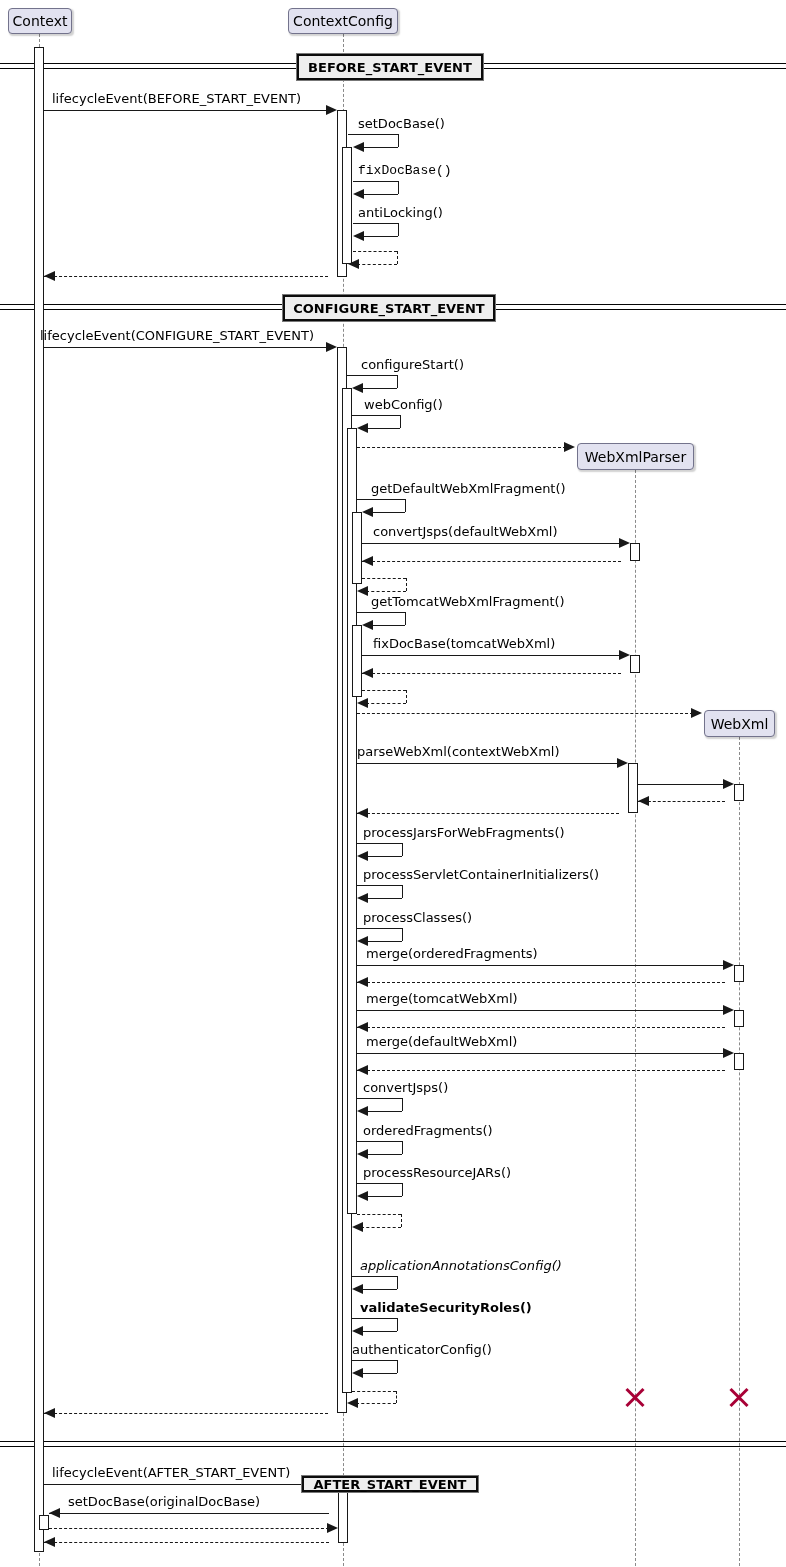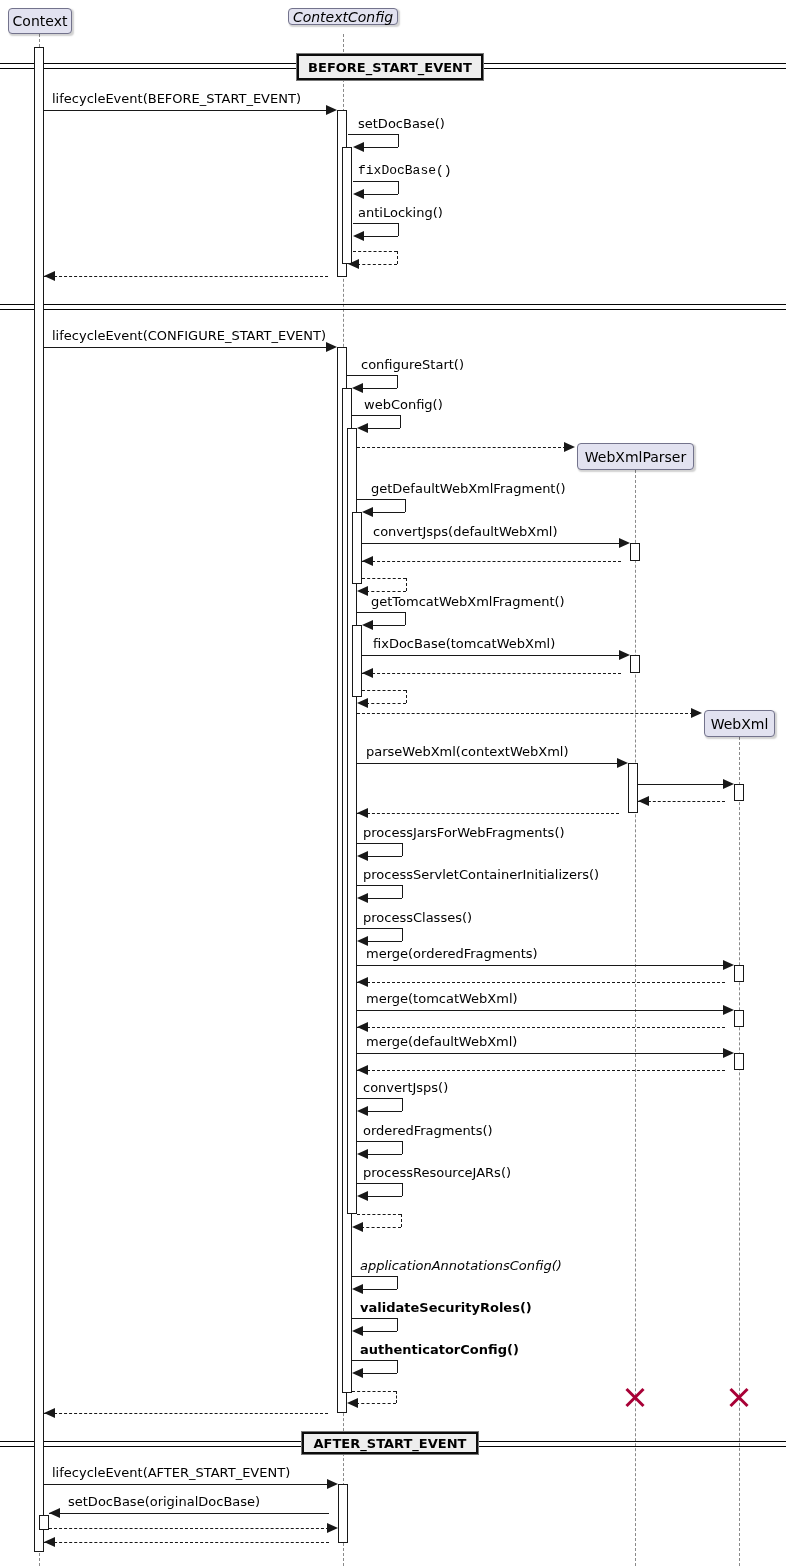--- a/index.html
+++ b/index.html
@@ -41,23 +41,24 @@
 <div id="diagram">
     <div class="lifeline" style="left: 39px; top: 34px; height: 1532px;"></div>
     <div class="lifeline" style="left: 343px; top: 34px; height: 1532px;"></div>
     <div class="lifeline" style="left: 635px; top: 470px; height: 1096px;"></div>
     <div class="lifeline" style="left: 739px; top: 737px; height: 829px;"></div>
     <div class="divline" style="top: 63px;"></div>
     <div class="divline" style="top: 68px;"></div>
     <div class="divbox" style="left: 297px; top: 54px; width: 186px; height: 26px;">BEFORE_START_EVENT</div>
     <div class="divline" style="top: 304px;"></div>
     <div class="divline" style="top: 309px;"></div>
+    <div class="divbox" style="left: 283px; top: 295px; width: 212px; height: 26px;">CONFIGURE_START_EVENT</div>
     <div class="divline" style="top: 1441px;"></div>
     <div class="divline" style="top: 1446px;"></div>
-    <div class="divbox" style="left: 302px; top: 1432px; width: 176px; height: 22px;">AFTER_START_EVENT</div>
+    <div class="divbox" style="left: 302px; top: 1476px; width: 176px; height: 16px;">AFTER_START_EVENT</div>
     <div class="act" style="left: 34px; top: 47px; height: 1505px;"></div>
     <div class="act" style="left: 39px; top: 1515px; height: 15px;"></div>
     <div class="act" style="left: 337px; top: 110px; height: 167px;"></div>
     <div class="act" style="left: 342px; top: 147px; height: 117px;"></div>
     <div class="act" style="left: 337px; top: 347px; height: 1066px;"></div>
     <div class="act" style="left: 342px; top: 388px; height: 1005px;"></div>
     <div class="act" style="left: 347px; top: 428px; height: 786px;"></div>
     <div class="act" style="left: 352px; top: 512px; height: 72px;"></div>
     <div class="act" style="left: 352px; top: 625px; height: 72px;"></div>
     <div class="act" style="left: 338px; top: 1484px; height: 59px;"></div>
@@ -69,40 +70,40 @@
     <div class="act" style="left: 734px; top: 1010px; height: 17px;"></div>
     <div class="act" style="left: 734px; top: 1053px; height: 17px;"></div>
     <div class="mline solid" style="left: 44px; top: 110px; width: 284px;"></div>
     <div class="head right" style="left: 326px; top: 105px;"></div>
     <div class="mlabel" style="left: 52px; top: 91px;">lifecycleEvent(BEFORE_START_EVENT)</div>
     <div class="mline dashed" style="left: 44px; top: 276px; width: 284px;"></div>
     <div class="head left" style="left: 44px; top: 271px;"></div>
     <div class="mline dashed" style="left: 53px; top: 276px; width: 0px;"></div>
     <div class="mline solid" style="left: 44px; top: 347px; width: 284px;"></div>
     <div class="head right" style="left: 326px; top: 342px;"></div>
-    <div class="mlabel" style="left: 52px; top: 328px;">lifecycleEvent(CONFIGURE_START_EVENT)</div>
+    <div class="mlabel" style="left: 40px; top: 328px;">lifecycleEvent(CONFIGURE_START_EVENT)</div>
     <div class="mline dashed" style="left: 357px; top: 447px; width: 209px;"></div>
     <div class="head right" style="left: 564px; top: 442px;"></div>
     <div class="mline solid" style="left: 362px; top: 543px; width: 259px;"></div>
     <div class="head right" style="left: 619px; top: 538px;"></div>
     <div class="mlabel" style="left: 373px; top: 524px;">convertJsps(defaultWebXml)</div>
     <div class="mline dashed" style="left: 362px; top: 561px; width: 259px;"></div>
     <div class="head left" style="left: 362px; top: 556px;"></div>
     <div class="mline dashed" style="left: 371px; top: 561px; width: 0px;"></div>
     <div class="mline solid" style="left: 362px; top: 655px; width: 259px;"></div>
     <div class="head right" style="left: 619px; top: 650px;"></div>
     <div class="mlabel" style="left: 373px; top: 636px;">fixDocBase(tomcatWebXml)</div>
     <div class="mline dashed" style="left: 362px; top: 673px; width: 259px;"></div>
     <div class="head left" style="left: 362px; top: 668px;"></div>
     <div class="mline dashed" style="left: 371px; top: 673px; width: 0px;"></div>
     <div class="mline dashed" style="left: 357px; top: 713px; width: 336px;"></div>
     <div class="head right" style="left: 691px; top: 708px;"></div>
     <div class="mline solid" style="left: 357px; top: 763px; width: 262px;"></div>
     <div class="head right" style="left: 617px; top: 758px;"></div>
-    <div class="mlabel" style="left: 366px; top: 744px;">parseWebXml(contextWebXml)</div>
+    <div class="mlabel" style="left: 357px; top: 744px;">parseWebXml(contextWebXml)</div>
     <div class="mline solid" style="left: 638px; top: 784px; width: 87px;"></div>
     <div class="head right" style="left: 723px; top: 779px;"></div>
     <div class="mline dashed" style="left: 638px; top: 801px; width: 87px;"></div>
     <div class="head left" style="left: 638px; top: 796px;"></div>
     <div class="mline dashed" style="left: 647px; top: 801px; width: 0px;"></div>
     <div class="mline dashed" style="left: 357px; top: 813px; width: 262px;"></div>
     <div class="head left" style="left: 357px; top: 808px;"></div>
     <div class="mline dashed" style="left: 366px; top: 813px; width: 0px;"></div>
     <div class="mline solid" style="left: 357px; top: 965px; width: 368px;"></div>
     <div class="head right" style="left: 723px; top: 960px;"></div>
@@ -225,30 +226,30 @@
     <div class="mlabel" style="left: 360px; top: 1258px; font-style: italic;">applicationAnnotationsConfig()</div>
     <div class="mline solid" style="left: 352px; top: 1318px; width: 45px;"></div>
     <div class="vline solid" style="left: 397px; top: 1318px; height: 13px;"></div>
     <div class="mline solid" style="left: 361px; top: 1331px; width: 36px;"></div>
     <div class="head left" style="left: 352px; top: 1326px;"></div>
     <div class="mlabel" style="left: 360px; top: 1300px; font-weight: bold;">validateSecurityRoles()</div>
     <div class="mline solid" style="left: 352px; top: 1360px; width: 45px;"></div>
     <div class="vline solid" style="left: 397px; top: 1360px; height: 13px;"></div>
     <div class="mline solid" style="left: 361px; top: 1373px; width: 36px;"></div>
     <div class="head left" style="left: 352px; top: 1368px;"></div>
-    <div class="mlabel" style="left: 360px; top: 1342px; font-weight: bold;">authenticatorConfig()</div>
+    <div class="mlabel" style="left: 352px; top: 1342px;">authenticatorConfig()</div>
     <div class="mline dashed" style="left: 352px; top: 1391px; width: 44px;"></div>
     <div class="vline dashed" style="left: 396px; top: 1391px; height: 12px;"></div>
     <div class="mline dashed" style="left: 356px; top: 1403px; width: 40px;"></div>
     <div class="head left" style="left: 347px; top: 1398px;"></div>
     <div class="destroy" style="left: 623px; top: 1385px;">
       <span></span>
       <span></span>
     </div>
     <div class="destroy" style="left: 727px; top: 1385px;">
       <span></span>
       <span></span>
     </div>
     <div class="pbox" style="left: 8px; top: 8px; width: 64px; height: 26px;">Context</div>
-    <div class="pbox" style="left: 288px; top: 8px; width: 110px; height: 17px; font-style: italic;">ContextConfig</div>
+    <div class="pbox" style="left: 288px; top: 8px; width: 110px; height: 26px;">ContextConfig</div>
     <div class="pbox" style="left: 577px; top: 443px; width: 117px; height: 27px;">WebXmlParser</div>
     <div class="pbox" style="left: 704px; top: 710px; width: 71px; height: 27px;">WebXml</div>
   </div>
 
 </body></html>

